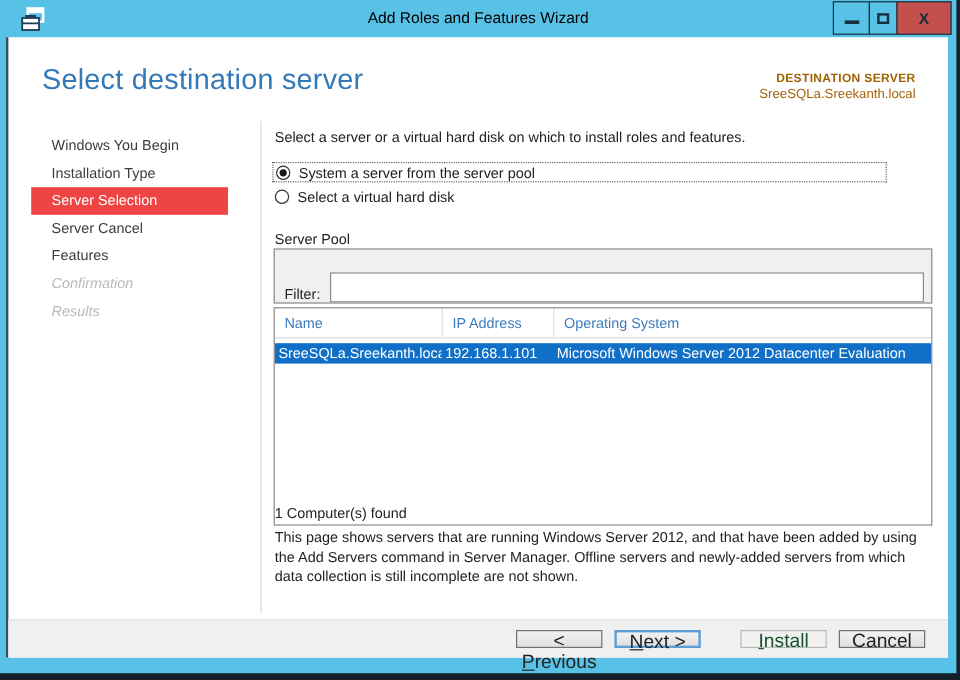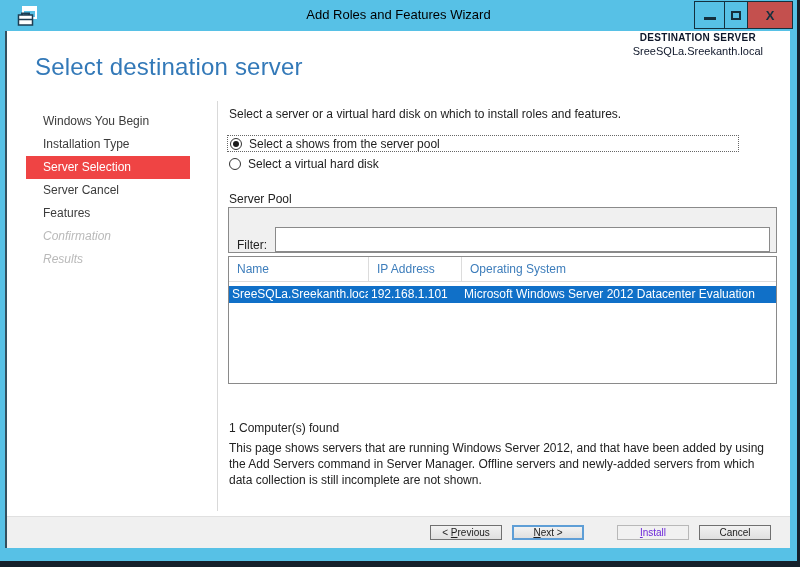--- a/index.html
+++ b/index.html
@@ -34,21 +34,21 @@
   .glyph-max { width:10px; height:9px; border:2px solid #14303e; background:transparent; }
   
   .content {
     position:absolute; left:5px; top:31px; width:785px; height:517px;
     background:#ffffff; border-left:2px solid #33505f;
   }
   .page-title {
     position:absolute; left:28px; top:22px;
     font-size:24px; font-weight:300; color:#3379b8; letter-spacing:0.2px;
   }
-  .dest-block { position:absolute; right:27px; top:1px; text-align:center; color:#0f172a; }
+  .dest-block { position:absolute; right:27px; top:29px; text-align:right; color:#a16207; }
   .dest-label { font-size:10px; font-weight:bold; letter-spacing:0.3px; }
   .dest-value { font-size:11px; margin-top:2px; }
   
   .sidebar { position:absolute; left:0; top:79px; width:210px; }
   .nav-item {
     height:23px; line-height:23px; margin-left:19px; width:164px;
     padding-left:17px; color:#3c3c3c; cursor:default;
   }
   .nav-item.selected { background:#ef4444; color:#ffffff; }
   .nav-item.disabled { color:#b9b9b9;font-style:italic; }
@@ -73,21 +73,21 @@
     background:#f0f0f0; border:1px solid #8a8a8a;
     display:flex; align-items:flex-end;
   }
   .filter-label { margin-left:8px; }
   .filter-input {
     margin-left:8px; width:495px; height:25px;
     border:1px solid #8a8a8a; background:#fff;
     font-family:inherit; font-size:12px; padding:0 4px;
   }
   .server-table {
-    position:absolute; left:6px; top:225px; width:549px; height:128px;
+    position:absolute; left:6px; top:225px; width:549px; height:182px;
     background:#fff; border:1px solid #8a8a8a; overflow:hidden;
   }
   .thead {
     display:grid; grid-template-columns:139px 93px 1fr; height:25px;
     border-bottom:1px solid #dcdcdc; color:#3d7dbb;
   }
   .thead > div { line-height:24px; padding-left:8px; }
   .thead > div + div { border-left:1px solid #dcdcdc; }
   .trow {
     display:grid; grid-template-columns:139px 93px 1fr; height:17px;
@@ -99,25 +99,25 @@
   
   .footer {
     position:absolute; left:0; right:0; bottom:0; height:32px;
     background:#f0f0f0; border-top:1px solid #e0e0e0;
     display:flex; align-items:center; justify-content:flex-end;
     padding-right:19px;
   }
   .btn {
     width:72px; height:15px; margin-left:10px;
     background:linear-gradient(#f2f2f2,#e0e0e0);
-    border:1px solid #707070; font-family:inherit; font-size:10px; color:#222;
+    border:1px solid #707070; font-family:inherit; font-size:16px; color:#222;
     cursor:default;
   }
   .btn.focused { border:2px solid #5e9ed6; }
-  .btn.disabled { background:#f1f1f1; border:1px solid #b8b8b8; color:#6d28d9; }
+  .btn.disabled { background:#f1f1f1; border:1px solid #b8b8b8; color:#14532d; }
   .btn.gap { margin-left:33px; }
   .u { text-decoration:underline; }
 </style>
 </head>
 <body>
 
 <div class="window">
 
   <div class="titlebar">
     <svg class="title-icon" viewBox="0 0 22 22">
@@ -160,21 +160,21 @@
       <div class="nav-item disabled">Results</div>
     </div>
     <div class="vsep"></div>
 
     <div class="main">
 
       <div class="intro">Select a server or a virtual hard disk on which to install roles and features.</div>
 
       <div class="radio-row first">
         <span class="radio checked"></span>
-        <span>Select a shows from the server pool</span>
+        <span>System a server from the server pool</span>
       </div>
       <div class="radio-row second">
         <span class="radio"></span>
         <span>Select a virtual hard disk</span>
       </div>
 
       <div class="pool-label">Server Pool</div>
 
       <div class="filter-panel">
         <span class="filter-label">Filter:</span>

